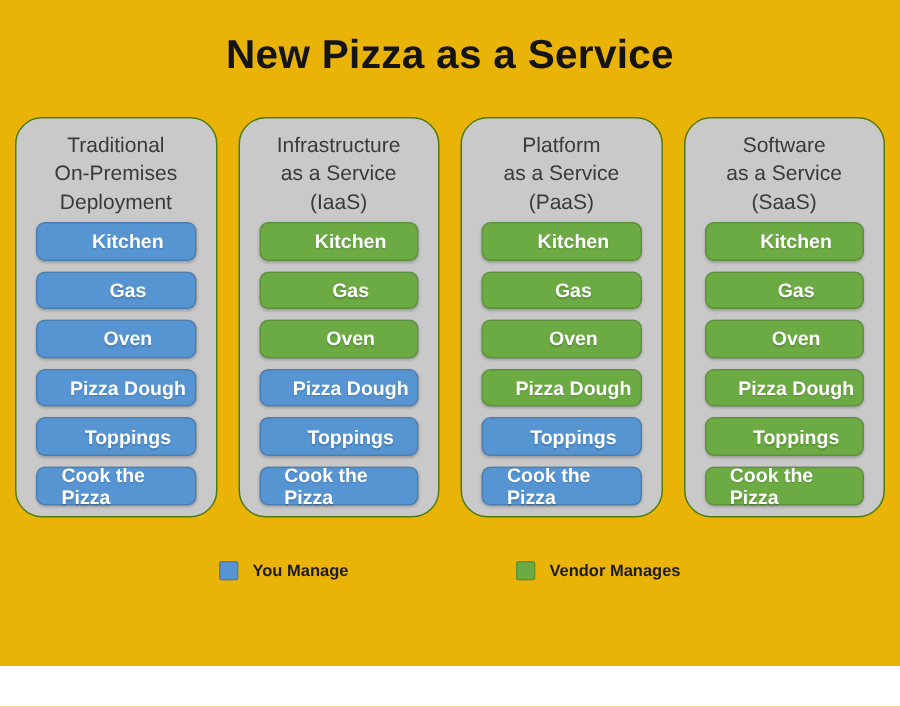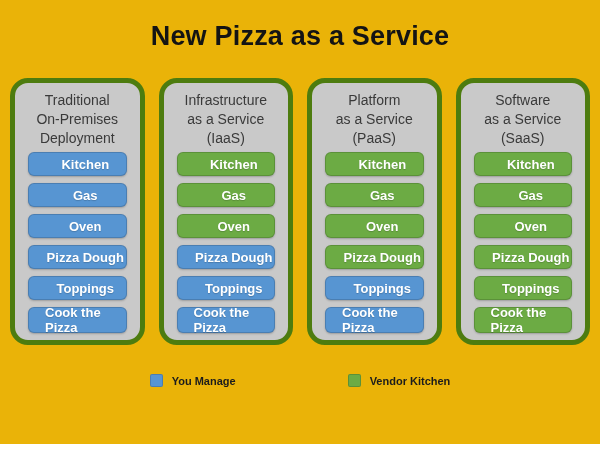--- a/index.html
+++ b/index.html
@@ -24,21 +24,21 @@
   .columns {
     display: flex;
     gap: 14px;
     padding: 0 10px;
     margin-top: 26px;
     height: 267px;
   }
   .card {
     flex: 1 1 0;
     background: #c9c9c9;
-    border: 5px solid #4d7c0f;
+    border: 1px solid #4d7c0f;
     border-radius: 18px;
     padding: 8px 13px 0;
     display: flex;
     flex-direction: column;
   }
   .card-header {
     text-align: center;
     font-size: 14px;
     line-height: 19px;
     color: #3a3a3a;
@@ -153,16 +153,16 @@
         <div class="item" style="background: rgb(108, 171, 68);">Cook the Pizza</div>
       </div>
     </div>
   <div class="legend" id="legend">
       <div class="legend-entry">
         <span class="swatch" style="background: rgb(87, 149, 210);"></span>
         <span>You Manage</span>
       </div>
       <div class="legend-entry">
         <span class="swatch" style="background: rgb(108, 171, 68);"></span>
-        <span>Vendor Kitchen</span>
+        <span>Vendor Manages</span>
       </div>
     </div>
 </div>
 
 </body></html>

